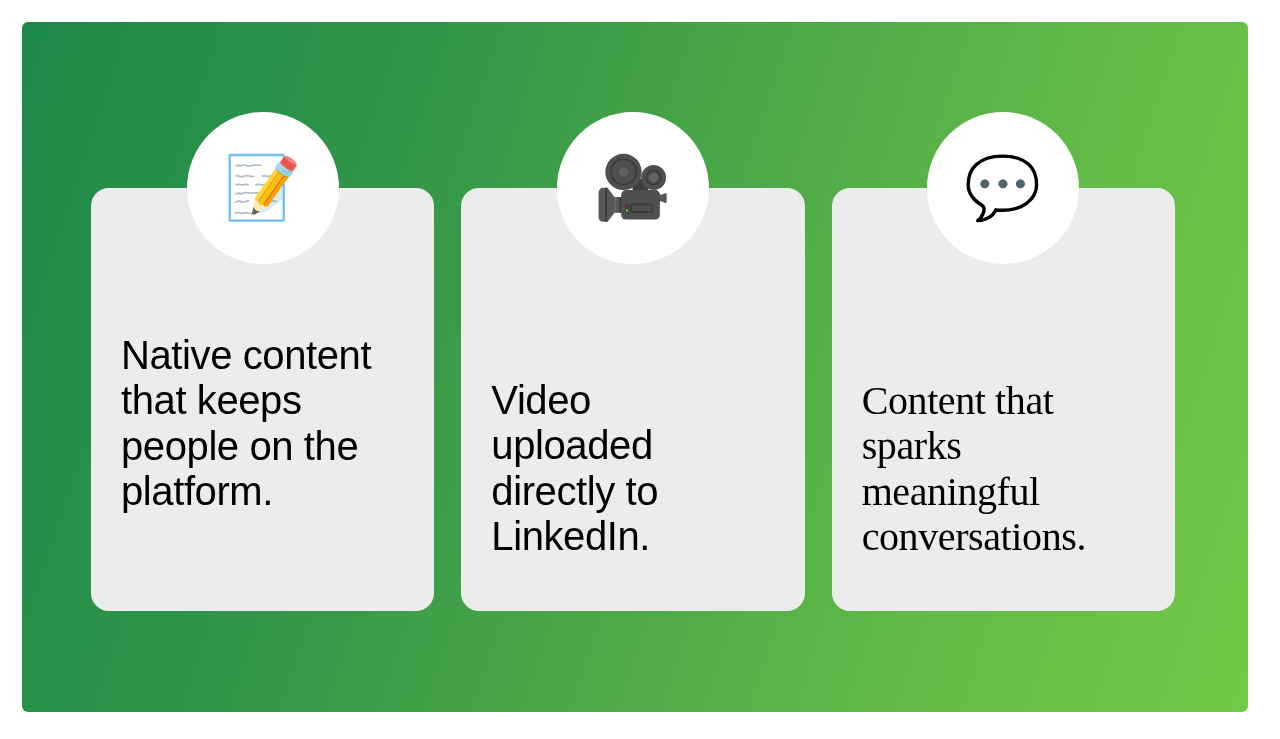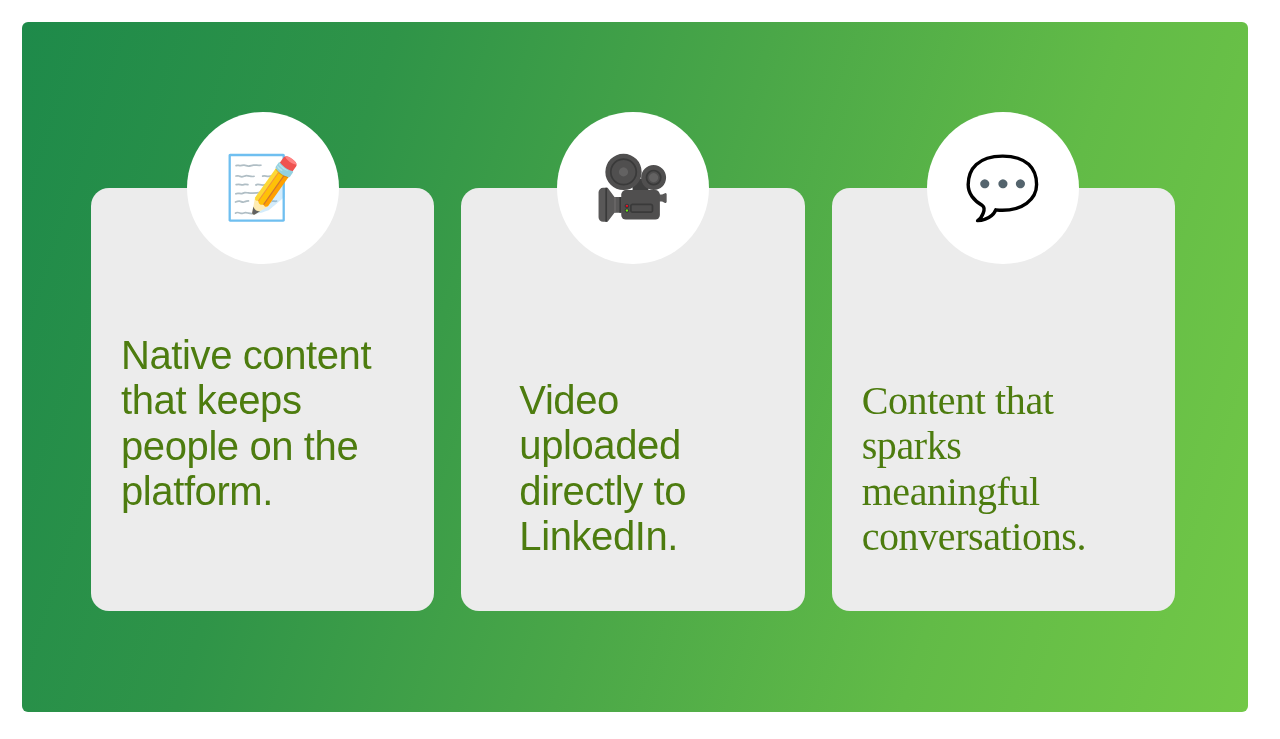--- a/index.html
+++ b/index.html
@@ -82,36 +82,36 @@
   }
   .badge .glyph {
     font-size: 62px;
     line-height: 1;
     display: block;
     font-family: "DejaVu Sans", sans-serif;
   }
 
   .card-text {
     padding: 0 30px;
-    color: #4d7c0f;
+    color: #000000;
     font-size: 40px;
     line-height: 1.135;
     font-weight: 400;
     letter-spacing: -0.4px;
     font-family: "Liberation Sans", sans-serif;
     word-break: normal;
   }
 
   
   .card-1 .card-text { padding-top: 145px; }
   .card-2 .card-text { padding-top: 190px; }
   .card-3 .card-text { padding-top: 190px; font-family: Liberation Serif, serif; }
 
   .card-1 .card-text { max-width: 300px; }
-  .card-2 .card-text { max-width: 250px; margin-left: 28px; }
+  .card-2 .card-text { max-width: 250px; }
   .card-3 .card-text { max-width: 300px; }
 </style>
 </head>
 <body>
 
 <div class="frame">
   <div class="canvas">
 
     <div class="cards">
 

